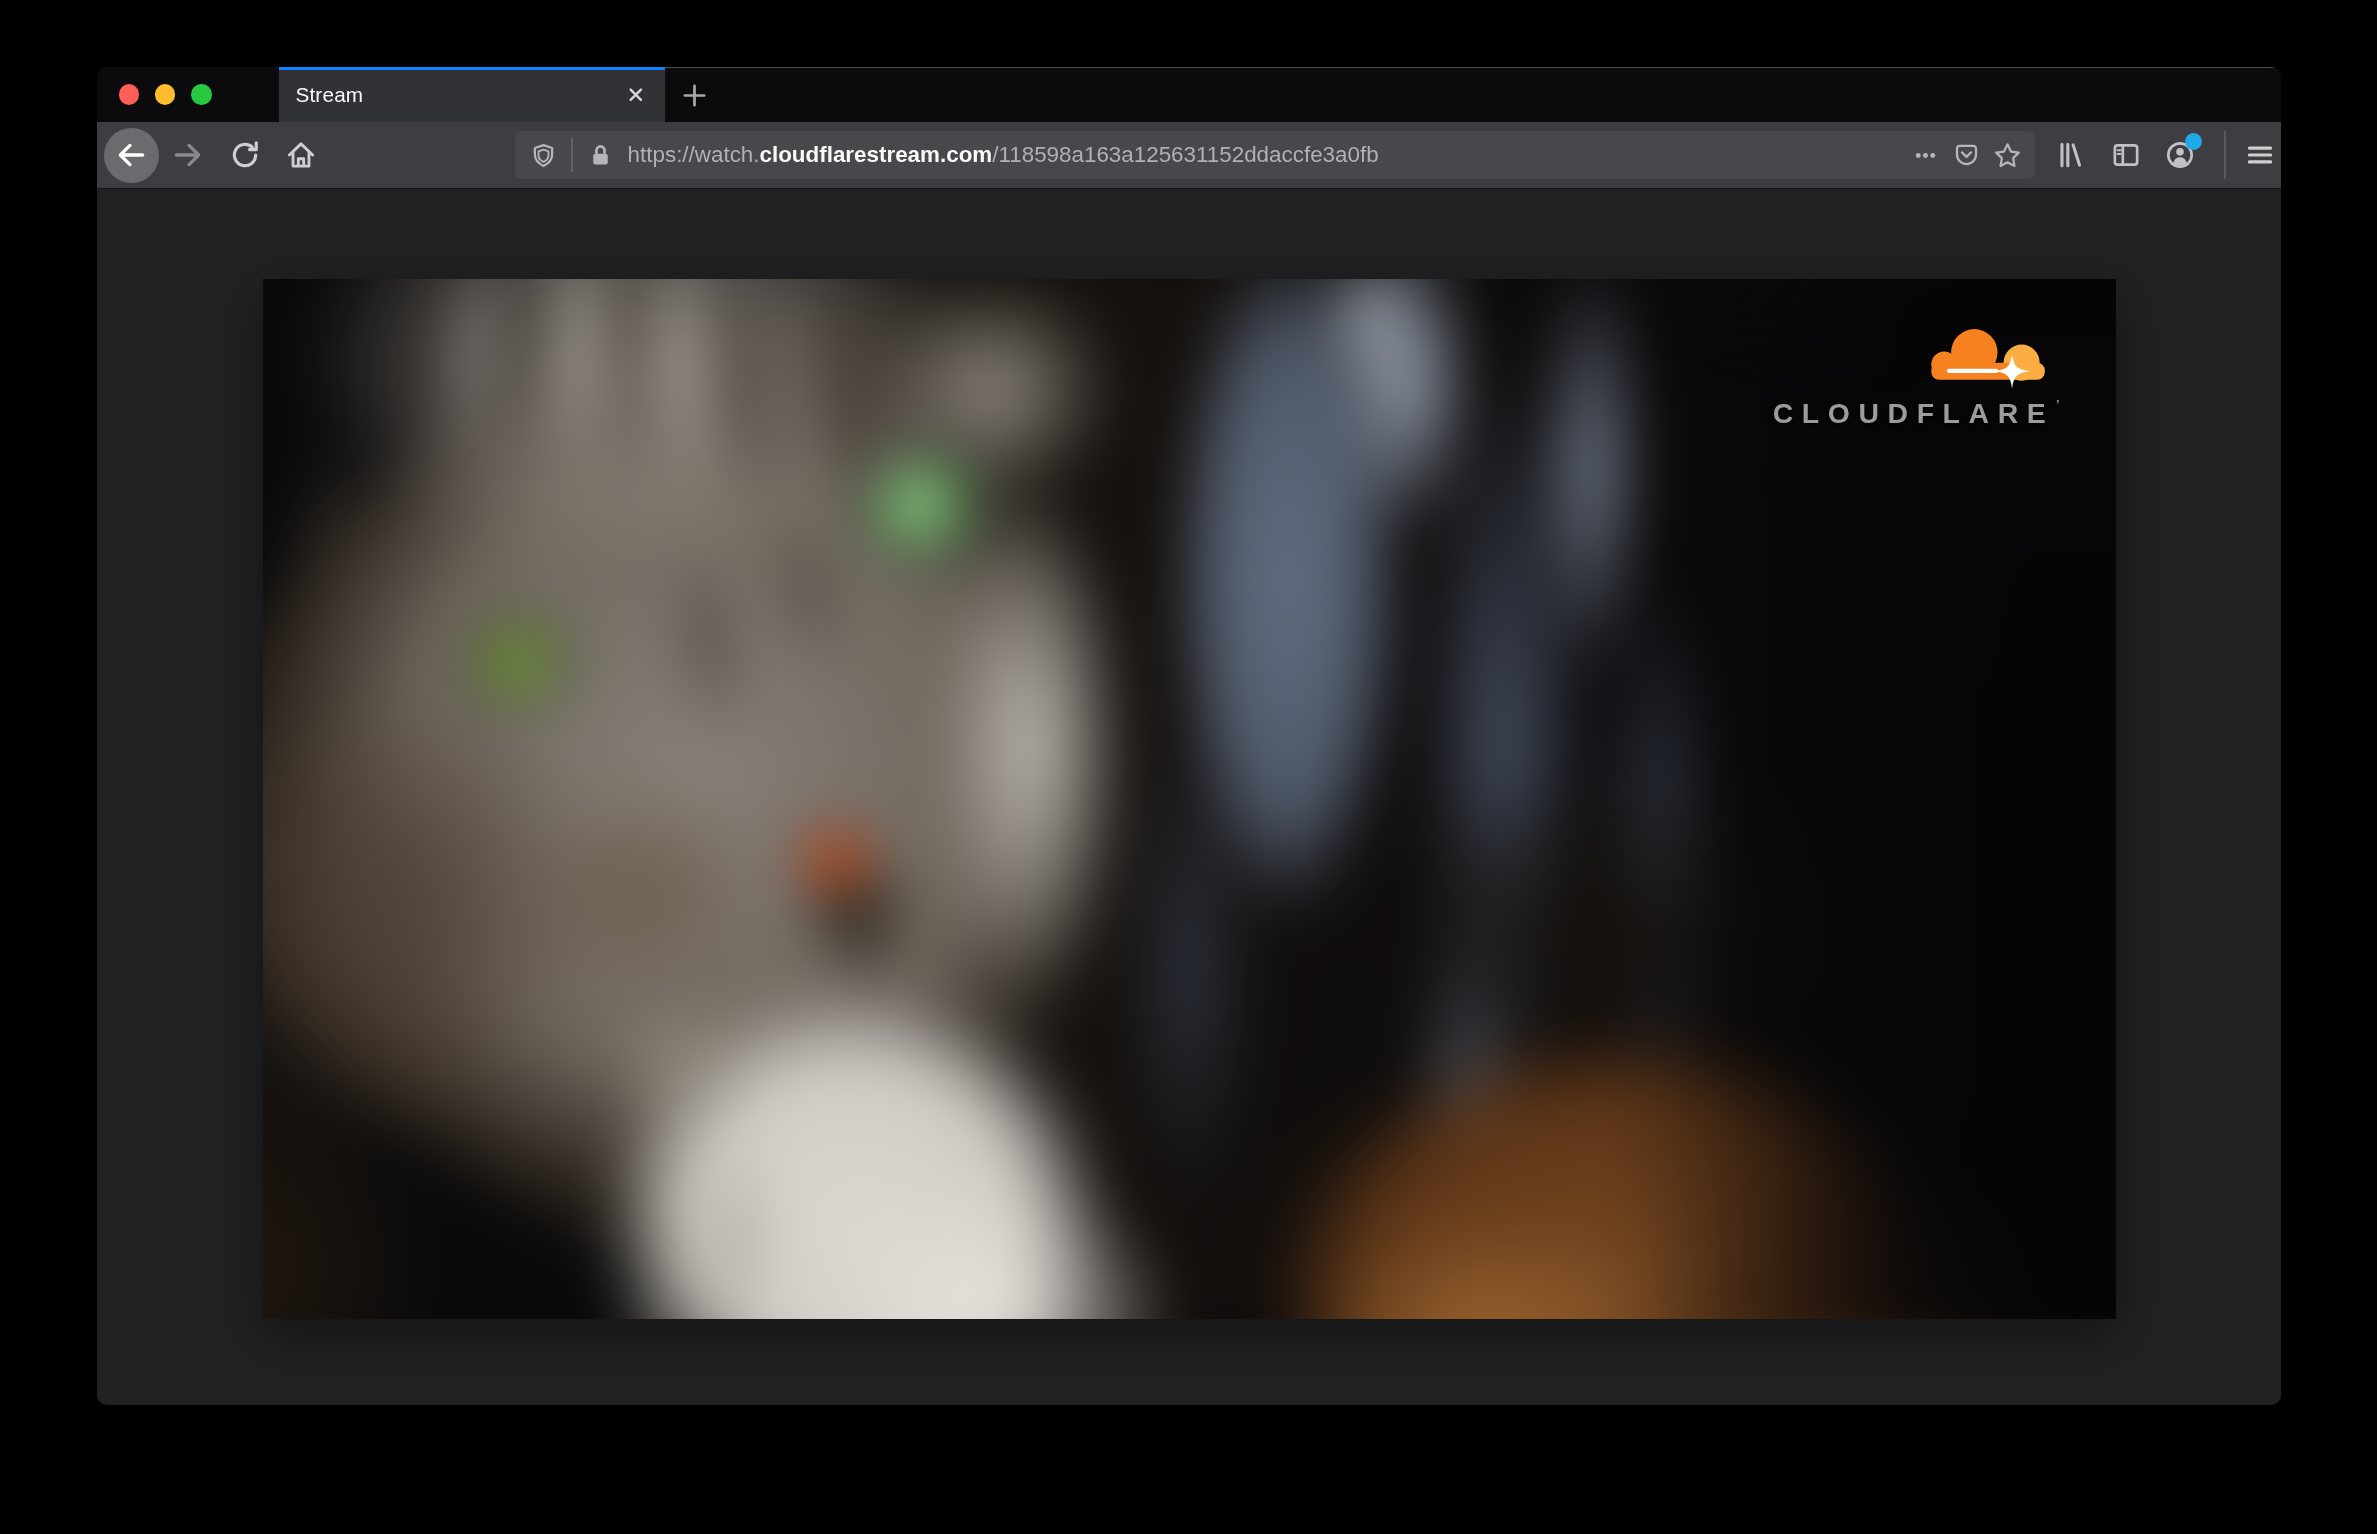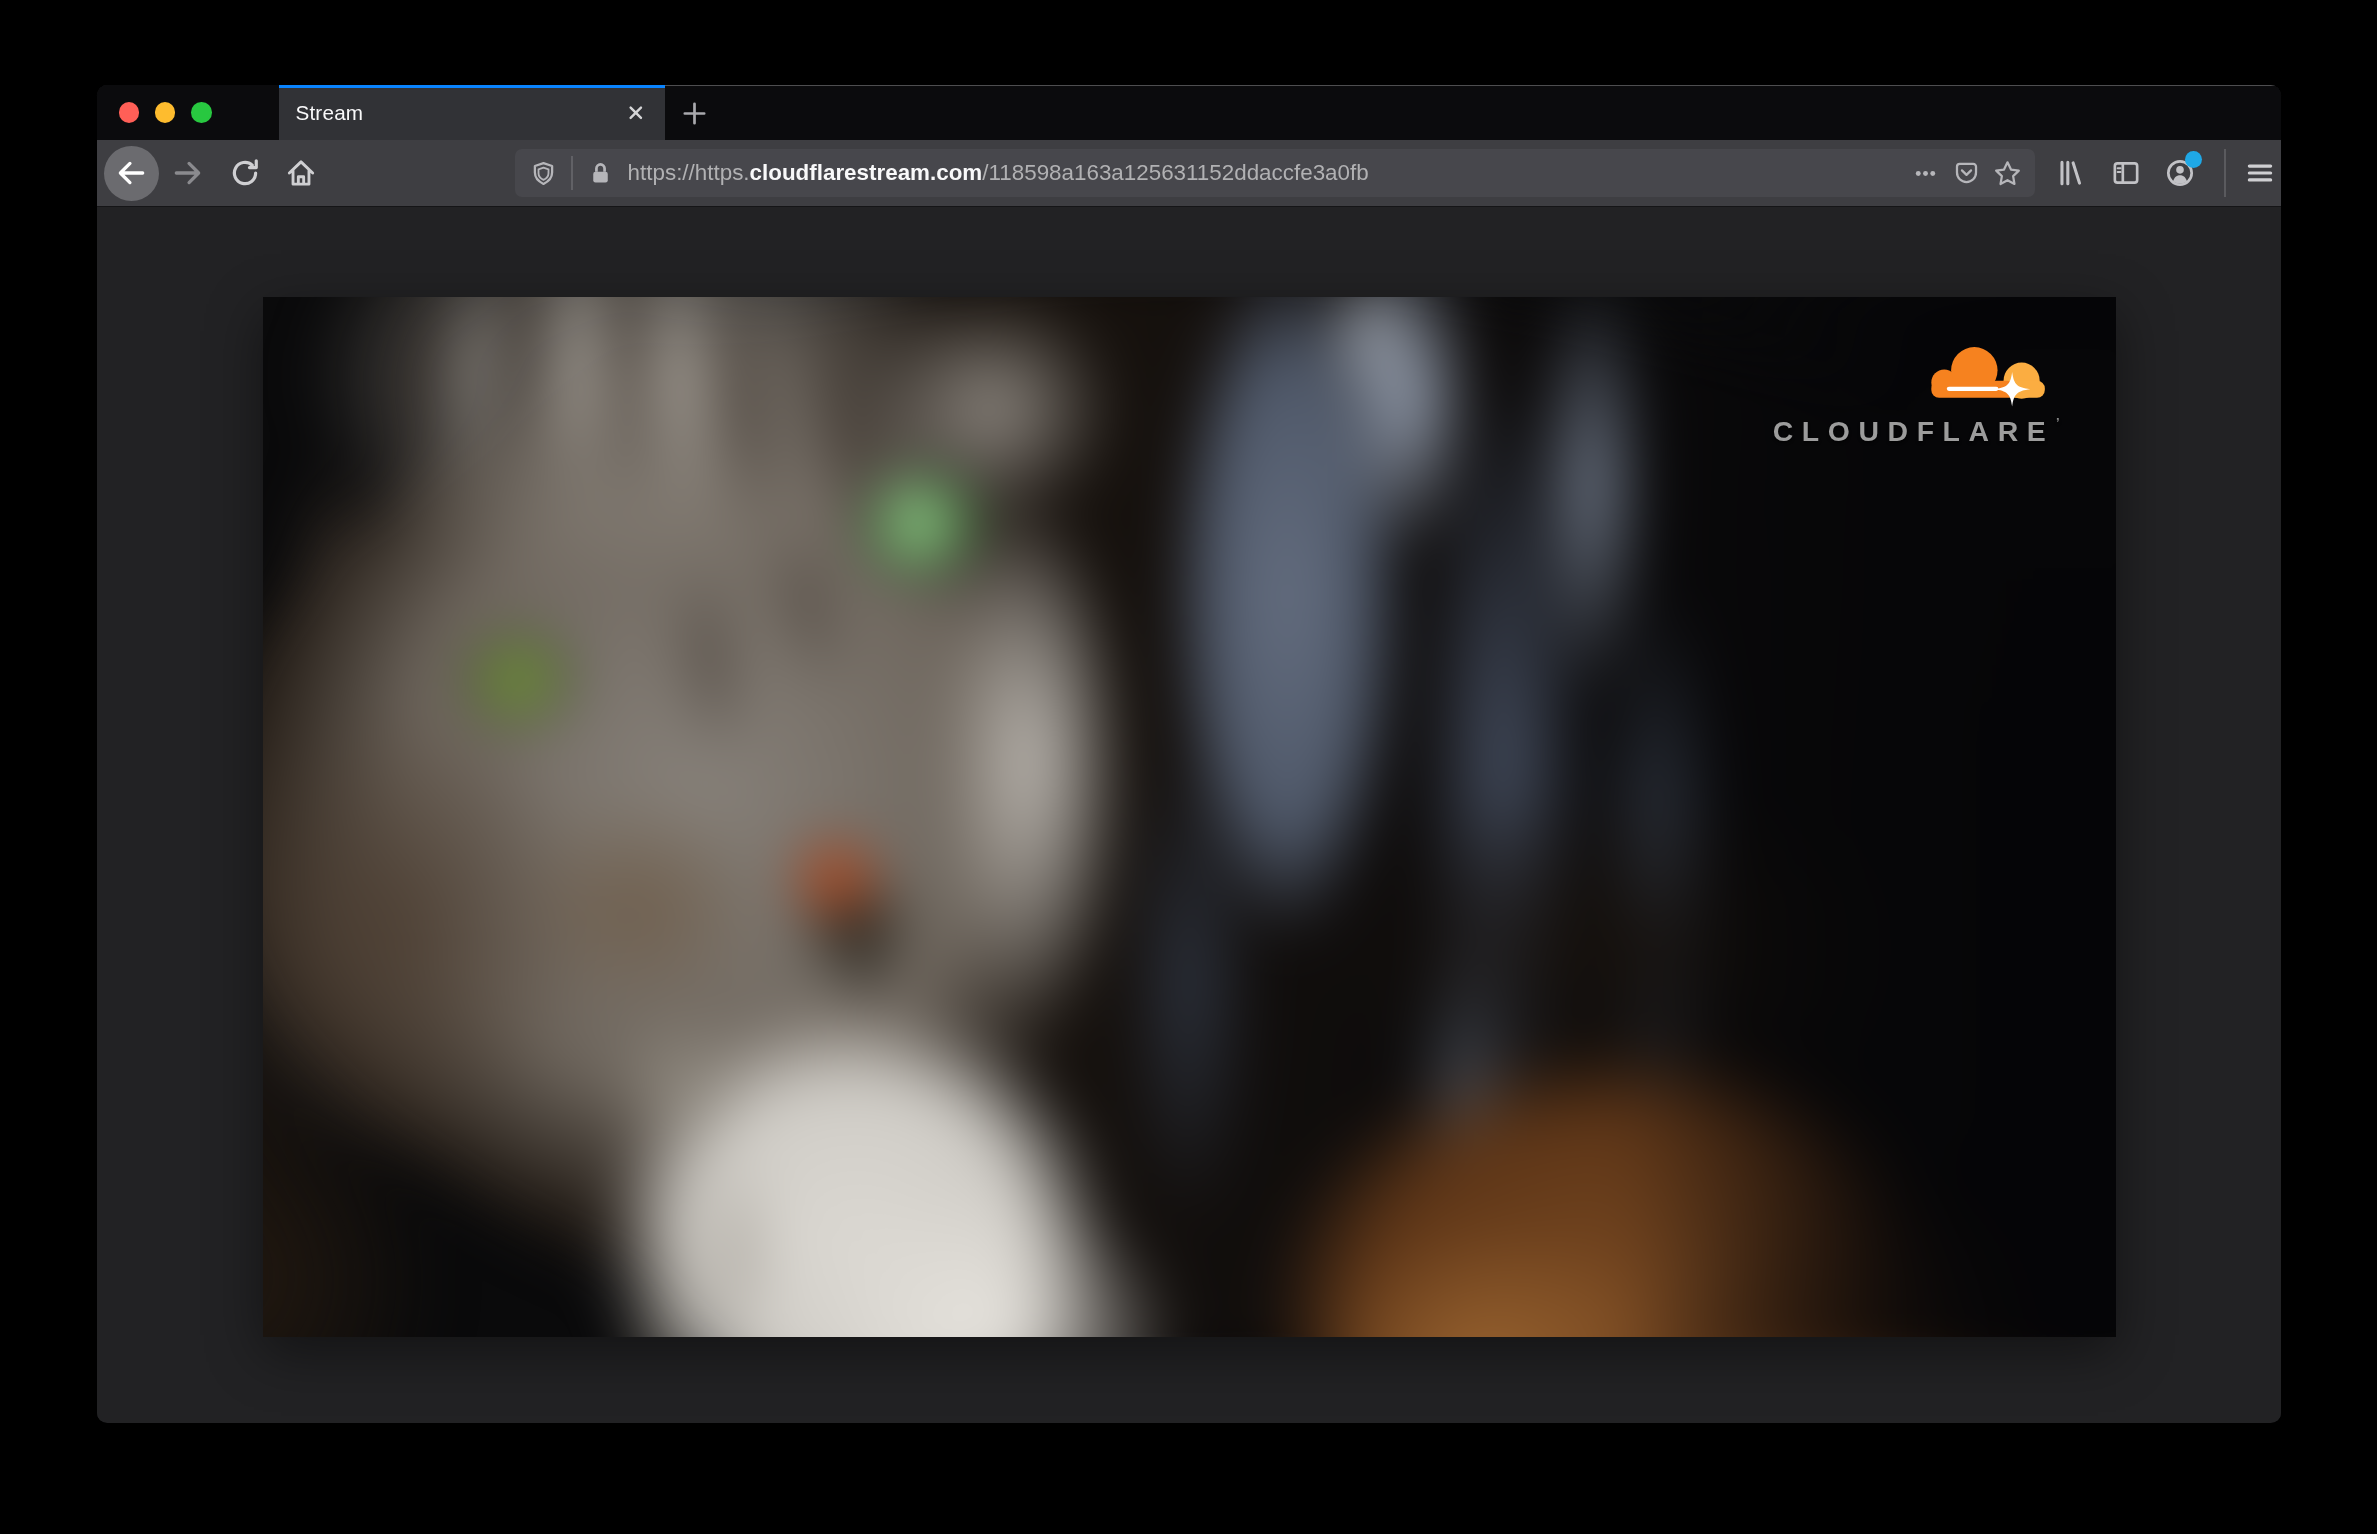--- a/index.html
+++ b/index.html
@@ -12,21 +12,21 @@
     --fxa-dot:#1fa8e6;
   }
   *{margin:0;padding:0;box-sizing:border-box;}
   html,body{width:2377px;height:1534px;background:#000;overflow:hidden;
     font-family:"Liberation Sans",sans-serif;}
   svg{display:block;}
 
   
   .window{position:absolute;left:97px;top:67px;width:2184px;height:1338px;
     border-radius:10.3px;overflow:hidden;background:var(--content-bg);
-    box-shadow:0 34px 95px rgba(0,0,0,.85);margin-top:18px;}
+    box-shadow:0 34px 95px rgba(0,0,0,.85);}
 
   
   .titlebar{position:relative;height:55px;display:flex;background:var(--chrome-dark);}
   .traffic{width:182px;height:100%;display:flex;align-items:center;gap:15.5px;
     padding-left:21.6px;background:var(--chrome-dark);flex:0 0 auto;}
   .tl{width:20.7px;height:20.7px;border-radius:50%;border:none;}
   .tl.red{background:var(--tl-red);} .tl.yellow{background:var(--tl-yellow);} .tl.green{background:var(--tl-green);}
   .tab{position:relative;width:386px;flex:0 0 auto;background:var(--tab-bg);
     display:flex;align-items:center;padding:0 12px 0 16.4px;}
   .tab::before{content:"";position:absolute;left:0;top:0;right:0;height:3.4px;
@@ -202,21 +202,21 @@
       </span>
       <span class="sep"></span>
       <span class="ubtn">
         <svg width="29" height="29" viewBox="0 0 32 32">
           <rect x="8" y="14" width="16" height="12" rx="2.5" fill="#b6b6ba"></rect>
           <path d="M11.5 14 v-3.5 a4.5 4.5 0 0 1 9 0 V14" stroke="#b6b6ba" stroke-width="3" fill="none"></path>
         </svg>
       </span>
 
       <div class="url-text">
-        <span class="grey">https://https.</span><span class="host">cloudflarestream.com</span><span class="grey">/118598a163a125631152ddaccfe3a0fb</span>
+        <span class="grey">https://watch.</span><span class="host">cloudflarestream.com</span><span class="grey">/118598a163a125631152ddaccfe3a0fb</span>
       </div>
 
       <span class="ubtn">
         <svg width="29" height="29" viewBox="0 0 32 32">
           <circle cx="8" cy="16" r="2.7" fill="#b6b6ba"></circle>
             <circle cx="16" cy="16" r="2.7" fill="#b6b6ba"></circle>
             <circle cx="24" cy="16" r="2.7" fill="#b6b6ba"></circle>
         </svg>
       </span>
       <span class="ubtn">

